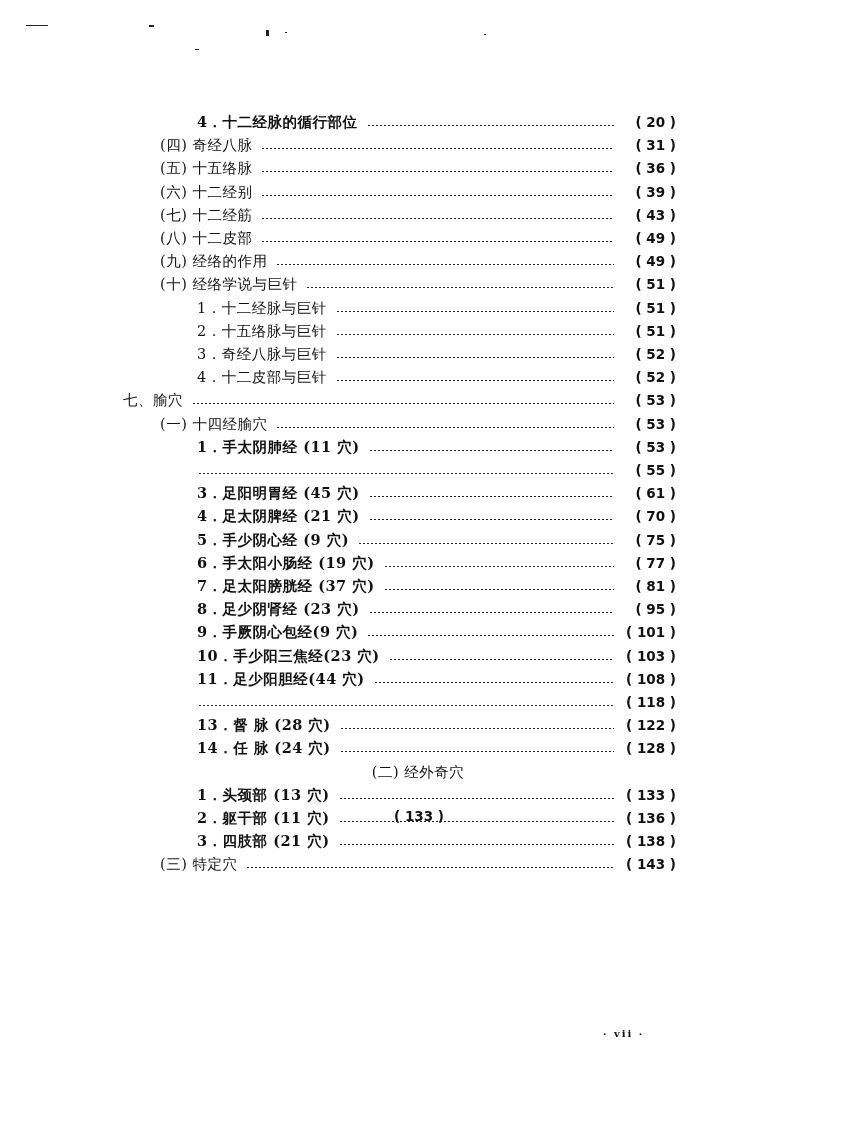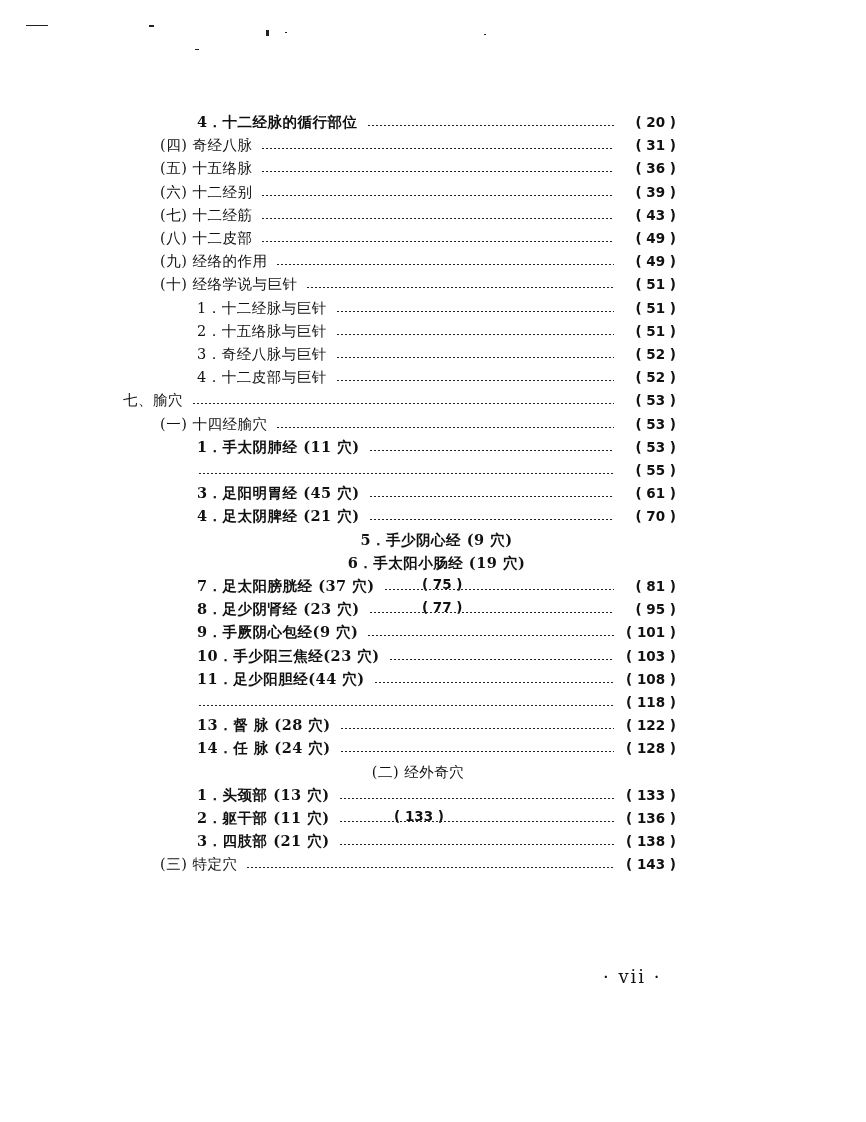--- a/index.html
+++ b/index.html
@@ -18,21 +18,21 @@
   .row .leader {
     flex: 1 1 auto; height: 3px; margin: 6px 2px 0 1px;
     background-image: radial-gradient(circle, #222 0.9px, transparent 1.1px);
     background-size: 4px 3px; background-repeat: repeat-x;
   }
   .row .page {
     flex: 0 0 auto; font-family: "DejaVu Sans", "Liberation Sans", sans-serif; font-weight: bold;
     font-size: 13.5px; width: 52px; text-align: right;
   }
   .folio {
-    position: absolute; left: 603px; top: 966px; font-size: 18px; font-weight: normal;
+    position: absolute; left: 603px; top: 1028px; font-size: 10px; font-weight: bold;
     font-family: "DejaVu Serif", serif; letter-spacing: 2px;
   }
 </style>
 </head>
 <body>
 
 <div class="scan-mark" style="left:26px;top:25px;width:22px;height:1px;"></div>
 <div class="scan-mark" style="left:149px;top:25px;width:5px;height:2px;"></div>
 <div class="scan-mark" style="left:266px;top:30px;width:3px;height:6px;"></div>
 <div class="scan-mark" style="left:285px;top:32px;width:2px;height:1px;"></div>
@@ -122,26 +122,26 @@
     <div class="row" style="left: 197px; width: 479px; top: 371px;">
       <span class="label bold">3．足阳明胃经 (45 穴)</span>
       <span class="leader"></span>
       <span class="page">( 61 )</span>
     </div>
     <div class="row" style="left: 197px; width: 479px; top: 394px;">
       <span class="label bold">4．足太阴脾经 (21 穴)</span>
       <span class="leader"></span>
       <span class="page">( 70 )</span>
     </div>
-    <div class="row" style="left: 197px; width: 479px; top: 418px; flex-direction: column;">
+    <div class="row" style="left: 197px; width: 479px; top: 418px;">
       <span class="label bold">5．手少阴心经 (9 穴)</span>
       <span class="leader"></span>
       <span class="page">( 75 )</span>
     </div>
-    <div class="row" style="left: 197px; width: 479px; top: 441px; flex-direction: column;">
+    <div class="row" style="left: 197px; width: 479px; top: 441px;">
       <span class="label bold">6．手太阳小肠经 (19 穴)</span>
       <span class="leader"></span>
       <span class="page">( 77 )</span>
     </div>
     <div class="row" style="left: 197px; width: 479px; top: 464px;">
       <span class="label bold">7．足太阳膀胱经 (37 穴)</span>
       <span class="leader"></span>
       <span class="page">( 81 )</span>
     </div>
     <div class="row" style="left: 197px; width: 479px; top: 487px;">

